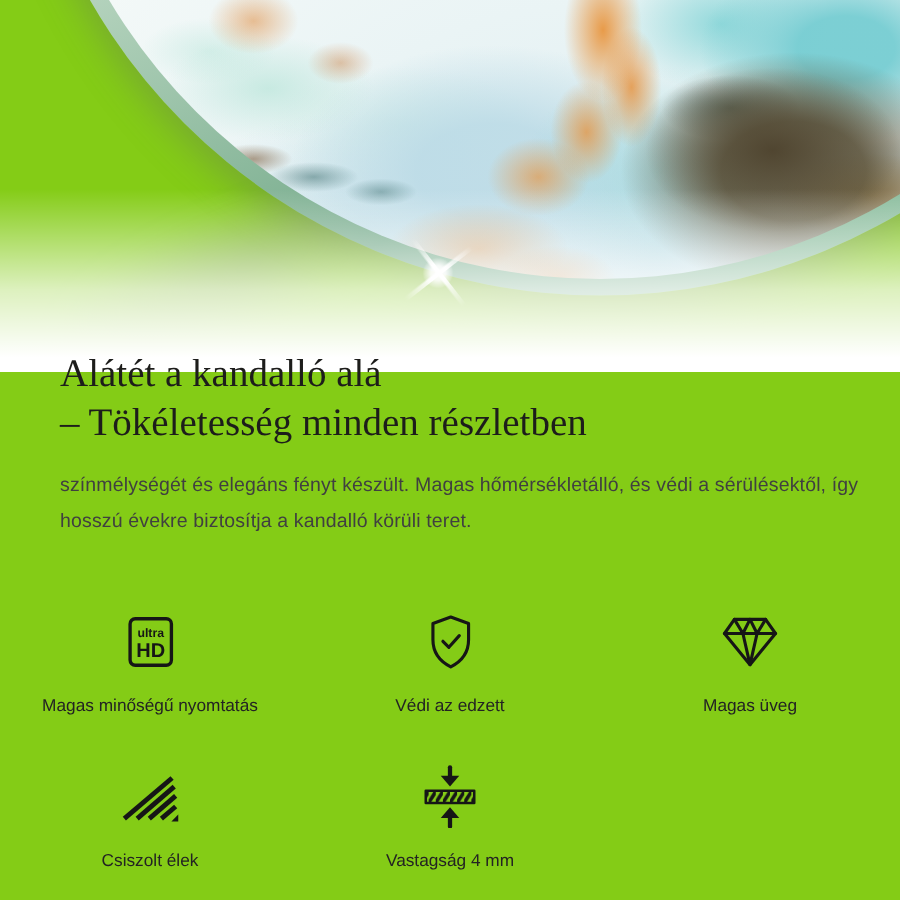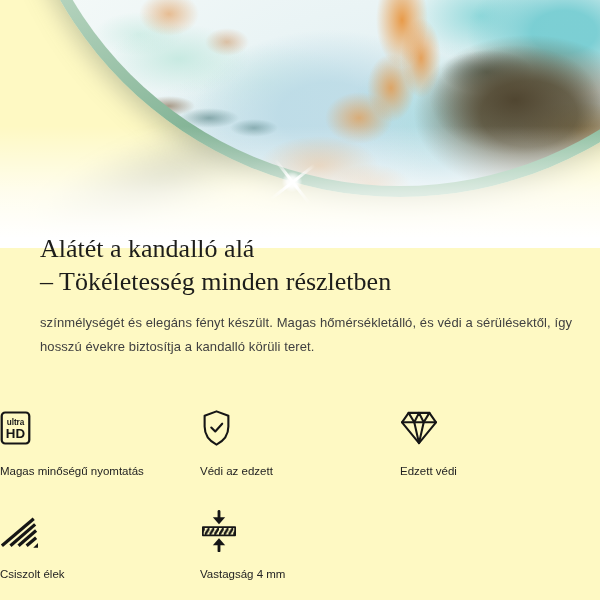--- a/index.html
+++ b/index.html
@@ -1,18 +1,18 @@
 <!DOCTYPE html>
 <html lang="hu"><head>
 <meta charset="utf-8">
 <style>
   html,body { margin:0; padding:0; background:#ffffff; }
   .stage {
     position:relative; width:600px; height:600px; overflow:hidden;
-    background:#fef9c3; font-family:"Liberation Sans","DejaVu Sans",sans-serif;
+    background:#84cc16; font-family:"Liberation Sans","DejaVu Sans",sans-serif;
   }
 
   
   .photo { position:absolute; left:0; top:0; width:600px; height:248px; overflow:hidden; }
 
   .plate-shadow {
     position:absolute; left:-30px; top:104px; width:470px; height:140px;
     background:radial-gradient(ellipse closest-side at 42% 42%, rgba(88,98,92,.34), rgba(88,98,92,0) 72%);
     filter:blur(9px); transform:rotate(-21deg);
   }
@@ -77,21 +77,21 @@
   .description {
     position:absolute; left:40px; top:311px; width:560px;
     font-size:13px; line-height:23.5px; color:#404040; letter-spacing:.1px;
   }
 
   
   .features {
     position:absolute; left:0; top:400px; width:600px;
     display:grid; grid-template-columns:1fr 1fr 1fr; row-gap:26px;
   }
-  .feature { display:flex; flex-direction:column; align-items:flex-start; }
+  .feature { display:flex; flex-direction:column; align-items:center; }
   .icon-box { height:56px; display:flex; align-items:center; justify-content:center; }
   .feature-label { margin-top:9px; font-size:11.5px; color:#232323; }
   .feature svg { stroke:#161616; fill:none; stroke-width:2.2; stroke-linecap:round; stroke-linejoin:round; }
   .feature svg .fill { fill:#161616; stroke:none; }
   .feature svg text { font-family:"Liberation Sans","DejaVu Sans",sans-serif; font-weight:700;
                       fill:#161616; stroke:none; text-anchor:middle; }
   .feature svg .stripe { stroke-linecap:butt; }
 </style>
 </head>
 <body>
@@ -146,21 +146,21 @@
 
     <div class="feature">
       <div class="icon-box">
         <svg width="38" height="34" viewBox="0 0 40 36" stroke-width="2">
           <path d="M9 2 L31 2 L38 12 L20 34 L2 12 Z"></path>
           <path d="M2 12 H38"></path>
           <path d="M9 2 L15 12 L20 2 L25 12 L31 2"></path>
           <path d="M15 12 L20 34 M25 12 L20 34"></path>
         </svg>
       </div>
-      <div class="feature-label">Edzett védi</div>
+      <div class="feature-label">Magas üveg</div>
     </div>
 
     <div class="feature">
       <div class="icon-box">
         <svg width="38" height="33" viewBox="0 0 40 34">
           <path class="stripe" stroke-width="3.4" d="M2 32 L35.5 3.5"></path>
           <path class="stripe" stroke-width="3.4" d="M11 32 L37 9.5"></path>
           <path class="stripe" stroke-width="3.4" d="M19.5 32 L38 16"></path>
           <path class="stripe" stroke-width="3.4" d="M28 32 L38 23.5"></path>
           <path class="fill" d="M35 34 L40 34 L40 29 Z"></path>

